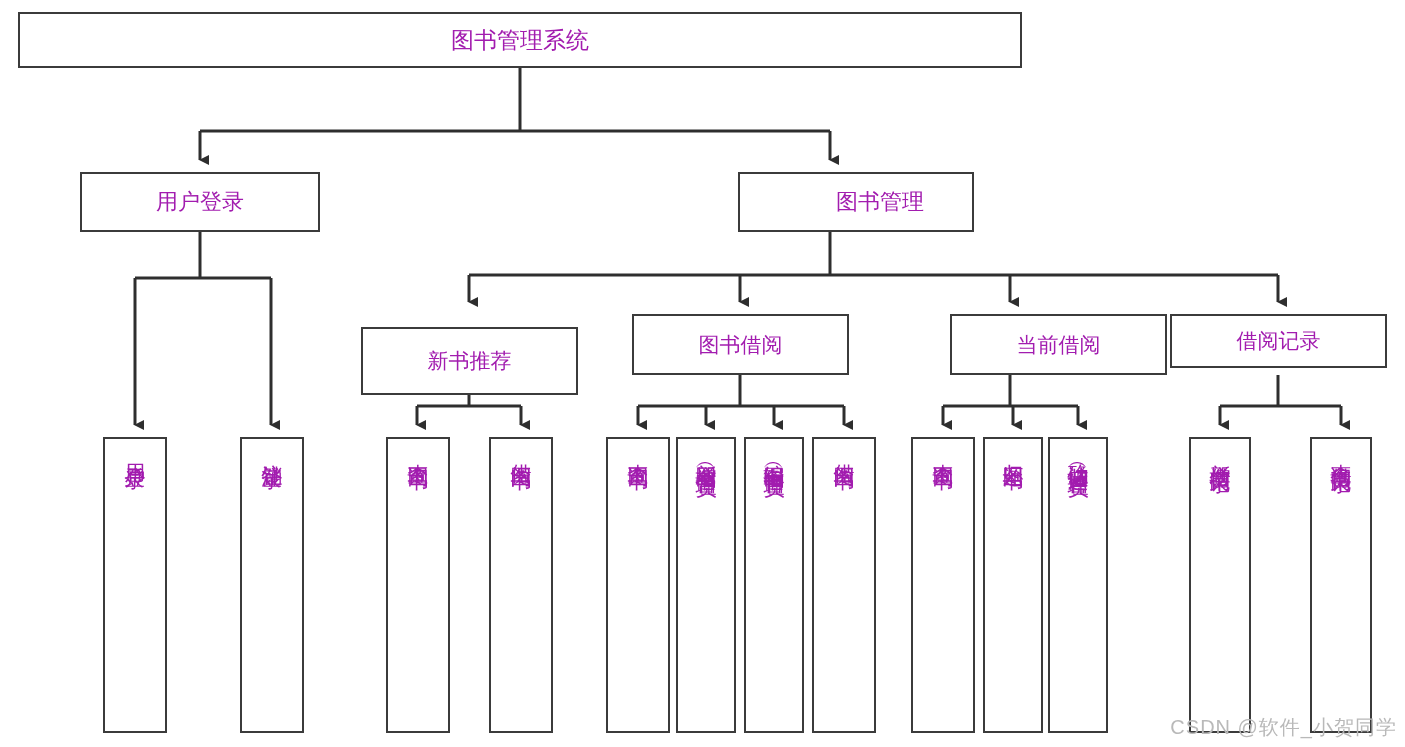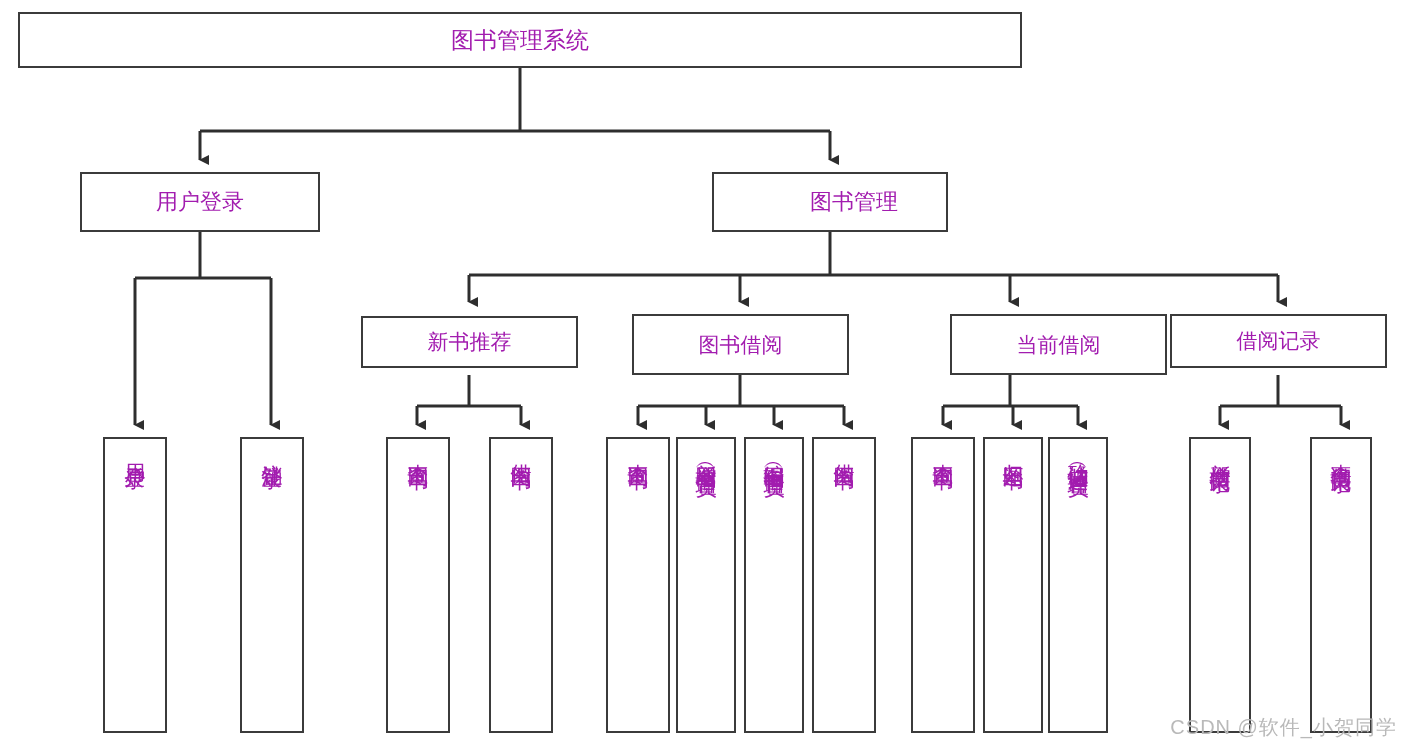--- a/index.html
+++ b/index.html
@@ -130,25 +130,25 @@
     </g>
   </svg>
 
   <div class="node root" style="left:18px; top:12px; width:1004px; height:56px;">
     <span class="htext">图书管理系统</span>
   </div>
 
   <div class="node lvl2" style="left:80px; top:172px; width:240px; height:60px;">
     <span class="htext">用户登录</span>
   </div>
-  <div class="node lvl2" style="left:712px; top:172px; width:236px; height:60px;padding-left:48px;">
+  <div class="node lvl2" style="left:738px; top:172px; width:236px; height:60px;padding-left:48px;">
     <span class="htext">图书管理</span>
   </div>
 
-  <div class="node lvl3" style="left:361px; top:316px; width:217px; height:52px;">
+  <div class="node lvl3" style="left:361px; top:327px; width:217px; height:68px;">
     <span class="htext">新书推荐</span>
   </div>
   <div class="node lvl3" style="left:632px; top:314px; width:217px; height:61px;">
     <span class="htext">图书借阅</span>
   </div>
   <div class="node lvl3" style="left:902px; top:314px; width:217px; height:61px;margin-left:48px;">
     <span class="htext">当前借阅</span>
   </div>
   <div class="node lvl3" style="left:1170px; top:314px; width:217px; height:54px;font-family:Liberation Serif, serif;">
     <span class="htext">借阅记录</span>

